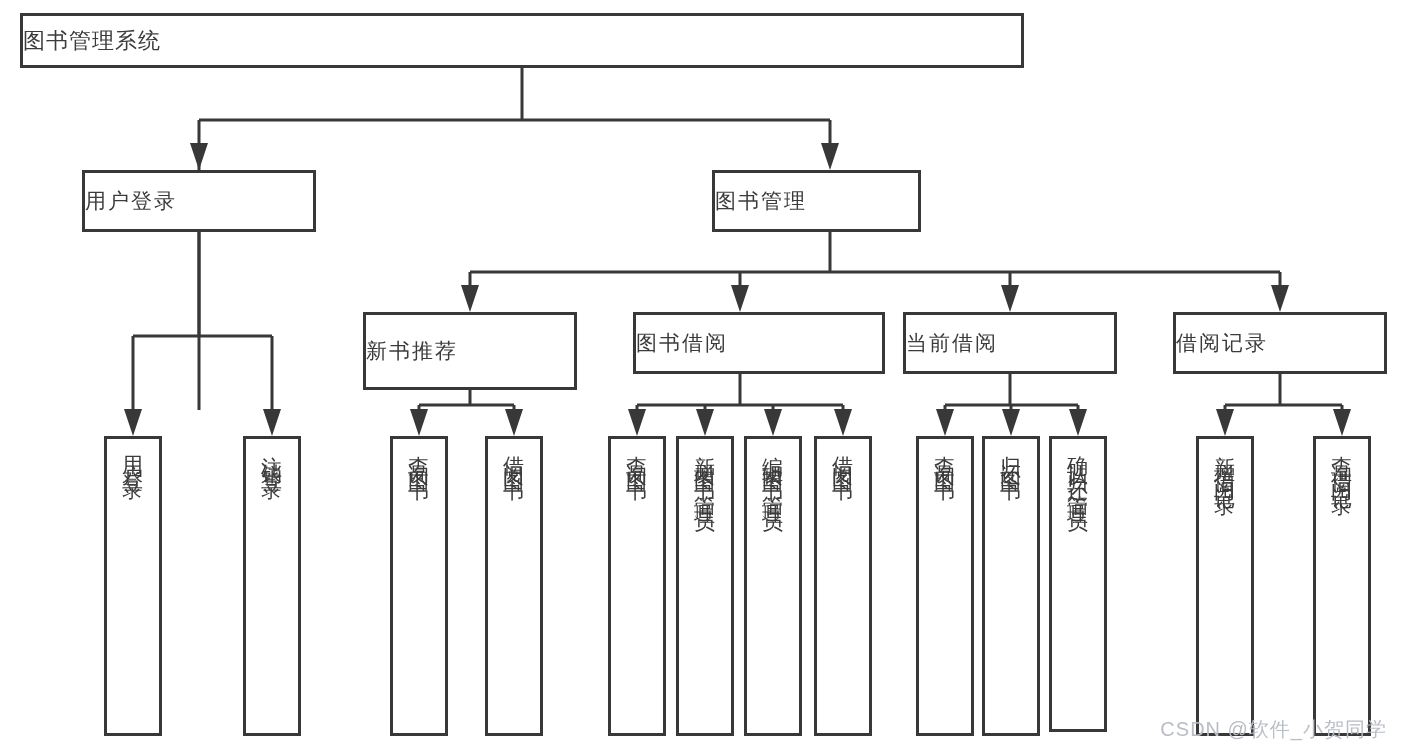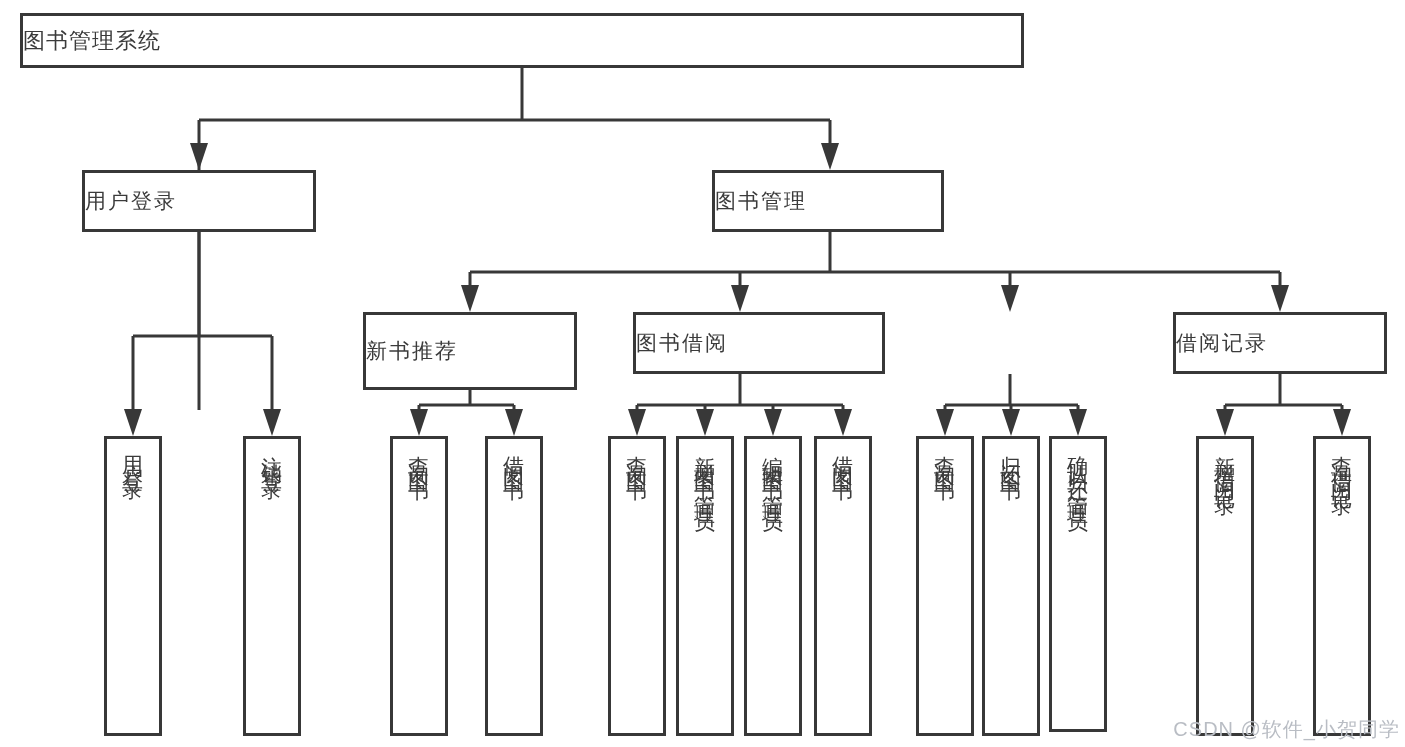--- a/index.html
+++ b/index.html
@@ -31,21 +31,21 @@
   .vbox {
     writing-mode: vertical-rl;
     text-orientation: mixed;
     font-size: 21px;
     letter-spacing: 8px;
     line-height: 1;
   }
   .vbox span { display: inline-block; }
   .watermark {
     position: absolute;
-    right: 5px;
+    right: 18px;
     bottom: 4px;
     font-size: 20px;
     letter-spacing: 1px;
     color: #b9bdc4;
     white-space: nowrap;
   }
 </style>
 </head>
 <body>
 
@@ -98,36 +98,39 @@
     </g>
   </svg>
 
   <div class="node hbox root-box" style="left:20px; top:13px; width:1004px; height:55px;">
     <span>图书管理系统</span>
   </div>
 
   <div class="node hbox" style="left:82px; top:170px; width:234px; height:62px;">
     <span>用户登录</span>
   </div>
-  <div class="node hbox" style="left:712px; top:170px; width:232px; height:62px;">
+  <div class="node hbox" style="left:712px; top:170px; width:209px; height:62px;">
     <span>图书管理</span>
   </div>
 
   <div class="node vbox" style="left:104px; top:436px; width:58px; height:300px;">
     <span>用户登录</span>
   </div>
   <div class="node vbox" style="left:243px; top:436px; width:58px; height:300px;">
     <span>注销登录</span>
   </div>
 
   <div class="node hbox" style="left:363px; top:312px; width:214px; height:78px;">
     <span>新书推荐</span>
   </div>
   <div class="node hbox" style="left:633px; top:312px; width:252px; height:62px;">
     <span>图书借阅</span>
+  </div>
+  <div class="node hbox" style="left:903px; top:312px; width:214px; height:62px;">
+    <span>当前借阅</span>
   </div>
   <div class="node hbox" style="left:1173px; top:312px; width:214px; height:62px;">
     <span>借阅记录</span>
   </div>
 
   <div class="node vbox" style="left:390px; top:436px; width:58px; height:300px;">
     <span>查询图书</span>
   </div>
   <div class="node vbox" style="left:485px; top:436px; width:58px; height:300px;">
     <span>借阅图书</span>

